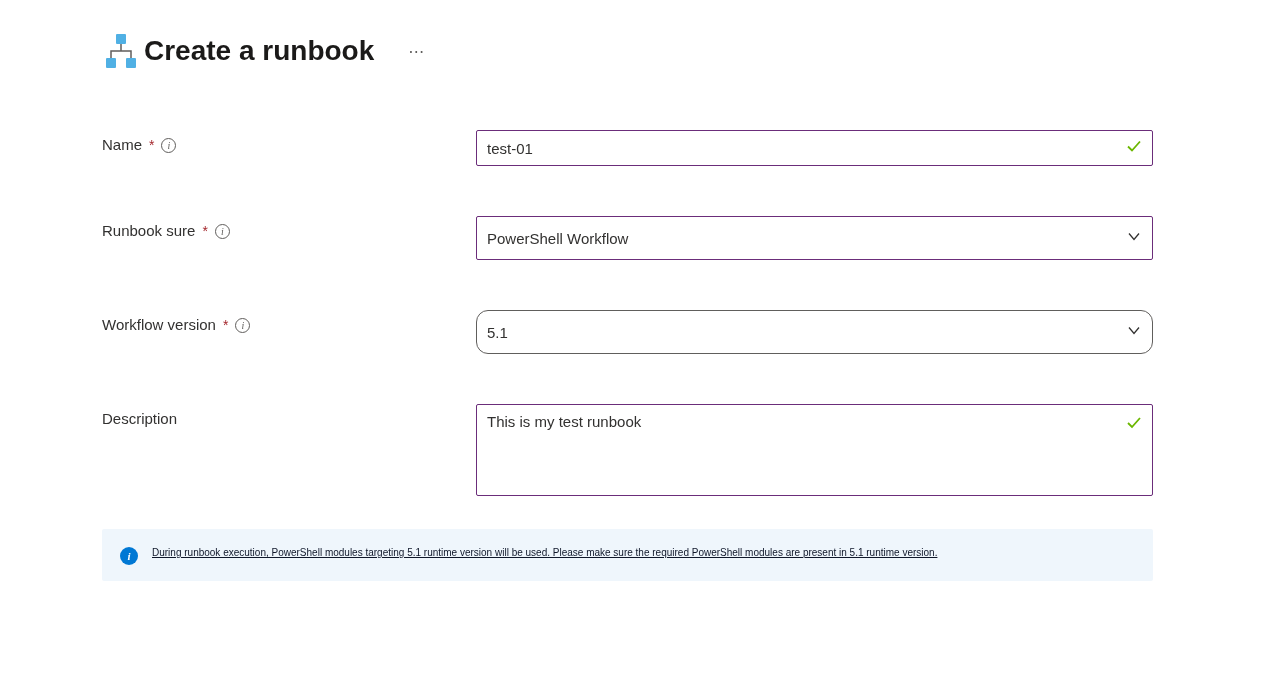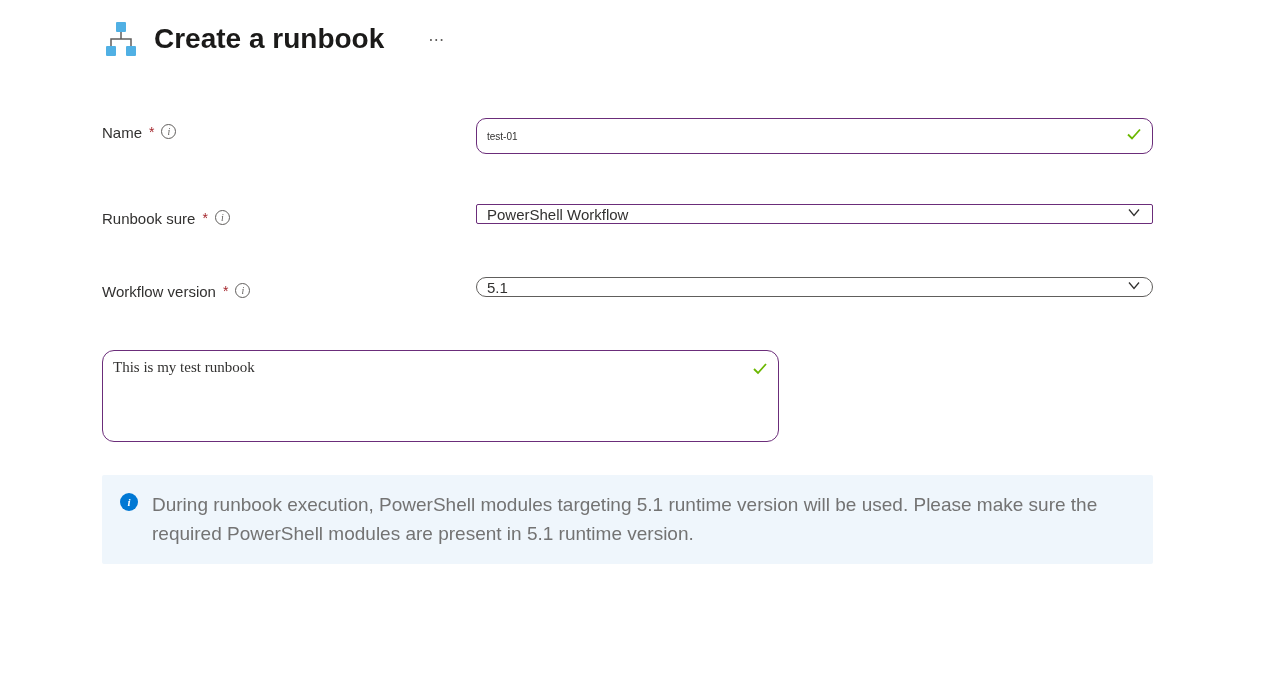--- a/index.html
+++ b/index.html
@@ -13,22 +13,23 @@
       color: #323130;
       font-size: 14px;
       width: 1284px;
       height: 692px;
       padding: 20px 0 0 0;
     }
     .header {
       display: flex;
       align-items: center;
       padding-left: 102px;
-      gap: 14px;
+      gap: 4px;
       margin-bottom: 60px;
+      margin-top: 12px;
     }
     .header-icon {
       display: inline-flex;
       align-items: center;
       justify-content: center;
     }
     .header-title {
       font-size: 28px;
       font-weight: 600;
       color: #1b1a19;
@@ -42,21 +43,21 @@
     }
     .form-row {
       display: flex;
       align-items: flex-start;
       padding-left: 102px;
       margin-bottom: 50px;
     }
     .label-col {
       width: 374px;
       display: flex;
-      align-items: flex-start;
+      align-items: flex-end;
       gap: 7px;
       font-size: 15px;
       color: #323130;
       padding-top: 6px;
     }
     .required-star {
       color: #a4262c;
       font-size: 14px;
     }
     .info-icon {
@@ -74,33 +75,33 @@
       cursor: pointer;
     }
     .input-col {
       width: 677px;
       position: relative;
     }
     .text-input {
       width: 100%;
       height: 36px;
       border: 1px solid #8a2387;
-      border-radius: 10px;
+      border-radius: 2px;
       padding: 0 36px 0 10px;
-      font-size: 10px;
+      font-size: 15px;
       font-family: inherit;
       color: #323130;
       outline: none;
     }
     .text-input.purple {
       border-color: #6b2d7a;
     }
     .select-input {
       width: 100%;
-      height: 20px;
+      height: 44px;
       border: 1px solid #6b2d7a;
       border-radius: 2px;
       padding: 0 36px 0 10px;
       font-size: 15px;
       font-family: inherit;
       color: #323130;
       background: #fff;
       cursor: pointer;
       display: flex;
       align-items: center;
@@ -121,24 +122,24 @@
       position: absolute;
       right: 10px;
       top: 50%;
       transform: translateY(-50%);
       color: #323130;
     }
     .textarea-input {
       width: 100%;
       height: 92px;
       border: 1px solid #6b2d7a;
-      border-radius: 12px;
+      border-radius: 2px;
       padding: 8px 36px 8px 10px;
       font-size: 15px;
-      font-family: Liberation Serif, serif;
+      font-family: Liberation Sans, sans-serif;
       color: #323130;
       resize: none;
       outline: none;
     }
     .textarea-check {
       position: absolute;
       right: 10px;
       top: 10px;
       color: #6bb700;
     }
@@ -163,23 +164,24 @@
       justify-content: center;
       color: #fff;
       font-weight: bold;
       font-size: 11px;
       font-style: italic;
       font-family: Georgia, serif;
       flex-shrink: 0;
       margin-top: 2px;
     }
     .info-banner-text {
-      font-size: 19px;
-      color: #737373;
+      font-size: 10px;
+      color: #0f172a;
       line-height: 1.5;
+      text-decoration: underline;
     }
   </style>
 </head>
 <body>
 
 <div class="header">
   <span class="header-icon">
     <svg width="38" height="38" viewBox="0 0 38 38">
       <rect x="14" y="2" width="10" height="10" rx="1" fill="#50b0e4"></rect>
       <rect x="4" y="26" width="10" height="10" rx="1" fill="#50b0e4"></rect>
@@ -237,20 +239,23 @@
       <span class="chevron-icon">
         <svg width="16" height="16" viewBox="0 0 16 16">
             <path d="M3 5 L8 11 L13 5" stroke="#323130" stroke-width="1.3" fill="none"></path>
           </svg>
       </span>
     </div>
   </div>
 </div>
 
 <div class="form-row" style="margin-bottom:0;">
+  <div class="label-col">
+    <span>Description</span>
+  </div>
   <div class="input-col">
     <textarea class="textarea-input" style="">This is my test runbook</textarea>
     <span class="textarea-check">
       <svg width="18" height="18" viewBox="0 0 18 18">
           <path d="M3 9 L7 13 L15 4" stroke="#6bb700" stroke-width="1.8" fill="none"></path>
         </svg>
     </span>
   </div>
 </div>
 

